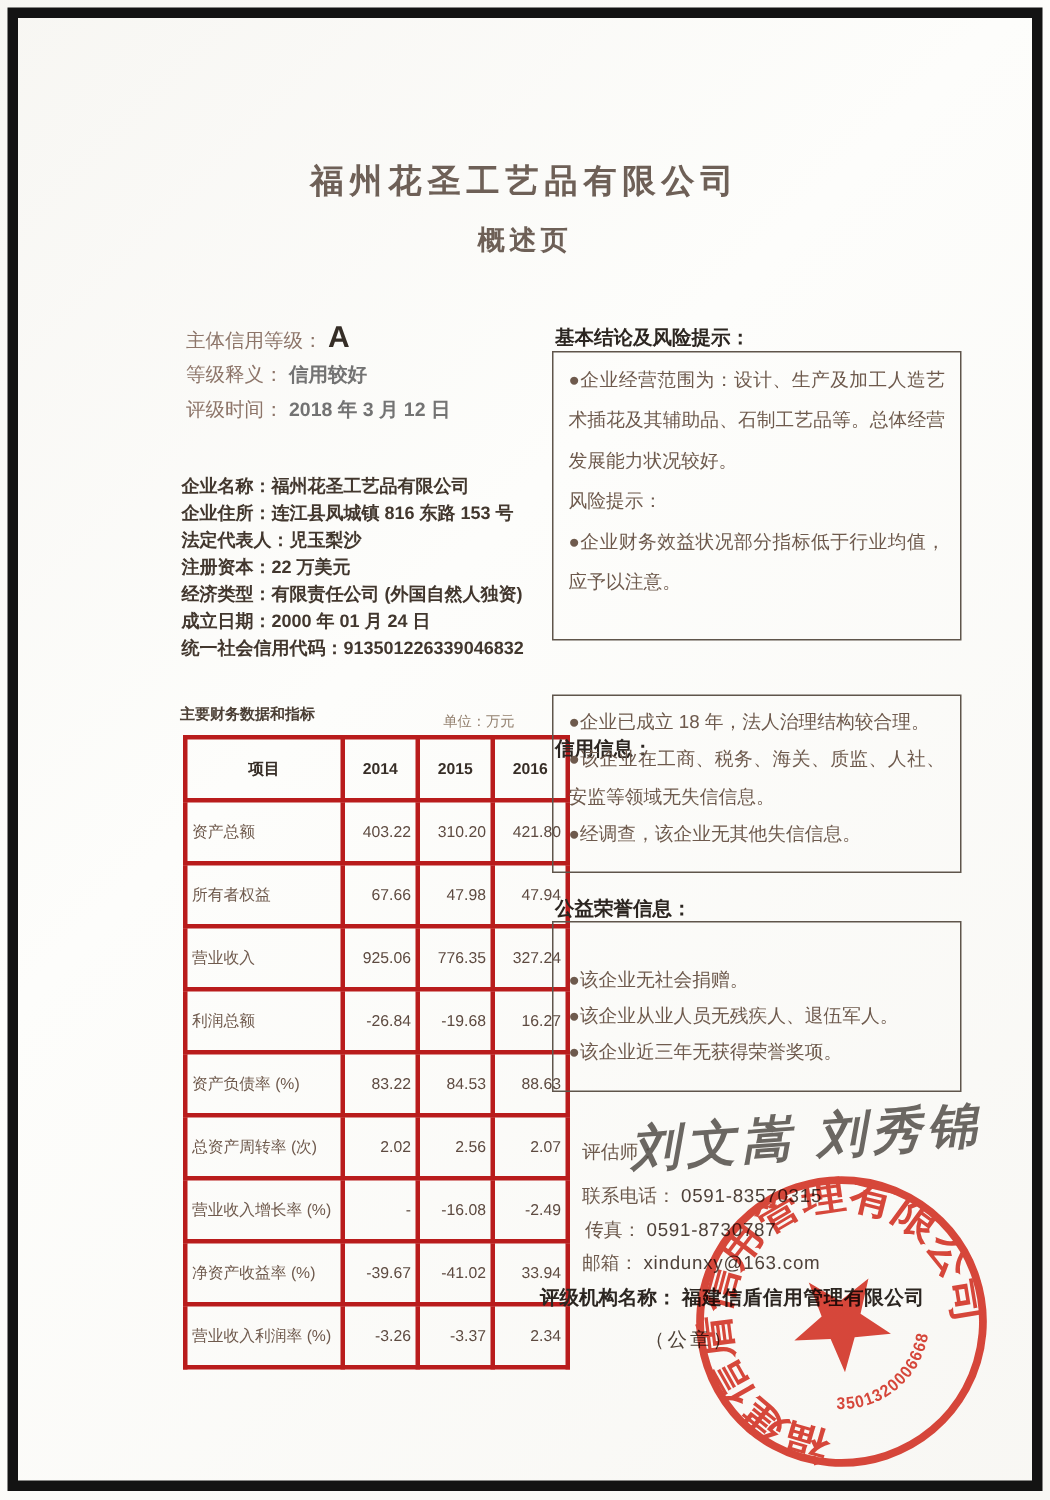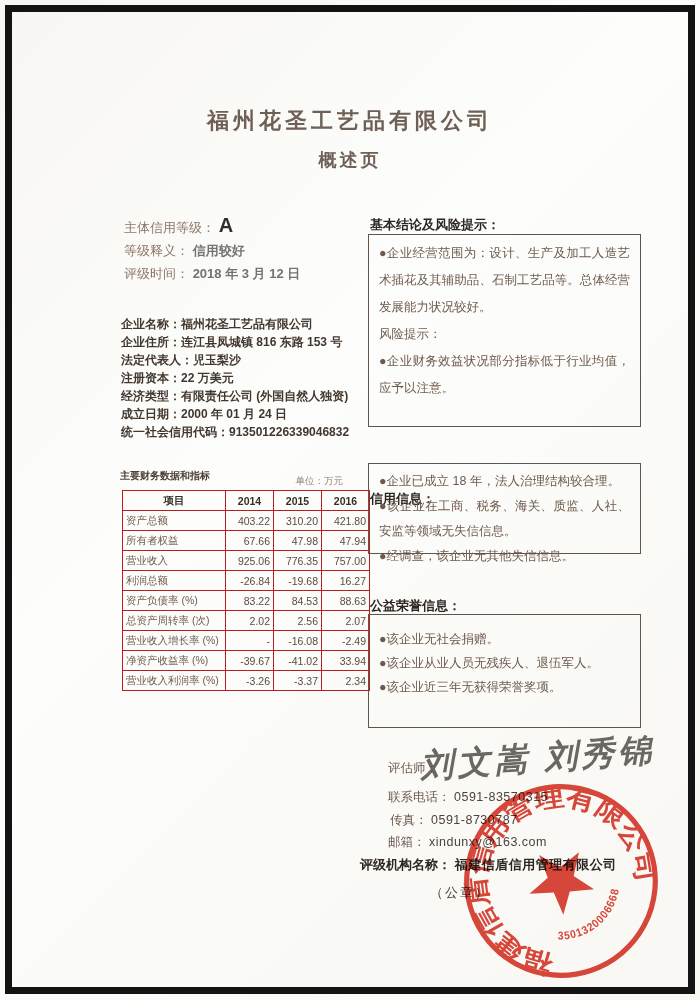--- a/index.html
+++ b/index.html
@@ -19,34 +19,34 @@
   .rating .lbl{color:#8d7569;}
   .rating .val{color:#737373;font-weight:700;}
   .rating .grade{font-size:20px;font-weight:600;color:#352d26;letter-spacing:1px;}
 
   .company{position:absolute;left:121px;top:315px;font-size:12px;line-height:18px;
         color:#42372e;font-weight:700;width:250px;white-space:nowrap;}
 
   .tbl-title{position:absolute;left:120px;top:469px;font-size:10px;font-weight:700;color:#4c4036;}
   .tbl-unit{position:absolute;left:270px;top:475px;width:73px;text-align:right;font-size:9.5px;color:#93806f;}
   table.fin{position:absolute;left:122px;top:490px;border-collapse:collapse;table-layout:fixed;}
-  table.fin th,table.fin td{border:1px solid #b91c1c;font-size:10.5px;padding:1px 3px;height:17px;}
+  table.fin th,table.fin td{border:3px solid #b91c1c;font-size:10.5px;padding:11px 3px;height:17px;}
   table.fin th{font-weight:700;color:#372e27;text-align:center;}
   table.fin th.c-item{width:96px;}
   table.fin th.c-year{width:41px;}
   table.fin td.c-item{color:#6f5a4d;text-align:left;}
   table.fin td.c-num{color:#5d4a40;text-align:right;}
 
   .sec-heading{position:absolute;font-size:13px;font-weight:700;color:#2c2621;margin:0;}
   .box{position:absolute;border:1px solid #5f554b;box-sizing:border-box;
         font-size:12.5px;color:#6e5a4d;text-align:justify;}
   .box p{margin:0;}
   #box-conclusion{left:368px;top:234px;width:273px;height:193px;padding:5px 10px 0;line-height:27px;}
-  #box-credit{left:368px;top:463px;width:273px;height:91px;padding:5px 10px 16px;line-height:25px;}
-  #box-honor{left:368px;top:614px;width:273px;height:114px;padding:12px 10px 0;line-height:24px;}
+  #box-credit{left:368px;top:463px;width:273px;height:119px;padding:5px 10px 16px;line-height:25px;}
+  #box-honor{left:368px;top:614px;width:273px;height:114px;padding:26px 10px 0;line-height:24px;}
 
   .f-line{position:absolute;font-size:12.5px;color:#5c4d42;white-space:nowrap;}
   .f-line .flbl{color:#6d5a4d;text-align:center;}
   .f-line .fval{color:#4f423a;letter-spacing:.5px;}
   .agency{font-weight:700;font-size:13px;color:#2c2621;}
   .agency .flbl,.agency .fval{color:#2c2621;}
   .seal-note{font-size:13px;color:#4c4036;letter-spacing:2px;}
 
   .signatures{position:absolute;left:420px;top:736px;width:240px;font-size:33px;color:#534e49;
         font-style:italic;font-weight:600;letter-spacing:4px;transform:rotate(-4deg);
@@ -114,21 +114,21 @@
       <tr>
           <td class="c-item">所有者权益</td>
           <td class="c-num">67.66</td>
           <td class="c-num">47.98</td>
           <td class="c-num">47.94</td>
         </tr>
       <tr>
           <td class="c-item">营业收入</td>
           <td class="c-num">925.06</td>
           <td class="c-num">776.35</td>
-          <td class="c-num">757.00</td>
+          <td class="c-num">327.24</td>
         </tr>
       <tr>
           <td class="c-item">利润总额</td>
           <td class="c-num">-26.84</td>
           <td class="c-num">-19.68</td>
           <td class="c-num">16.27</td>
         </tr>
       <tr>
           <td class="c-item">资产负债率 (%)</td>
           <td class="c-num">83.22</td>

